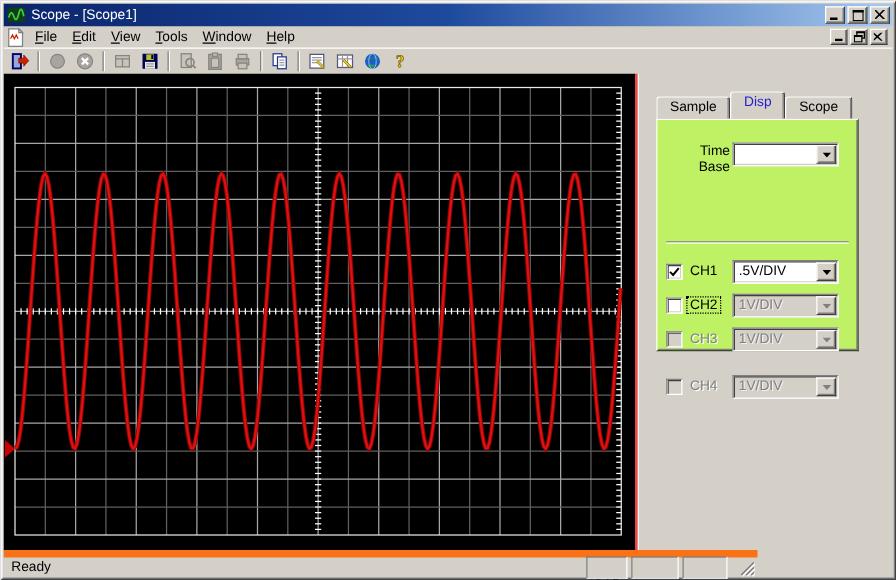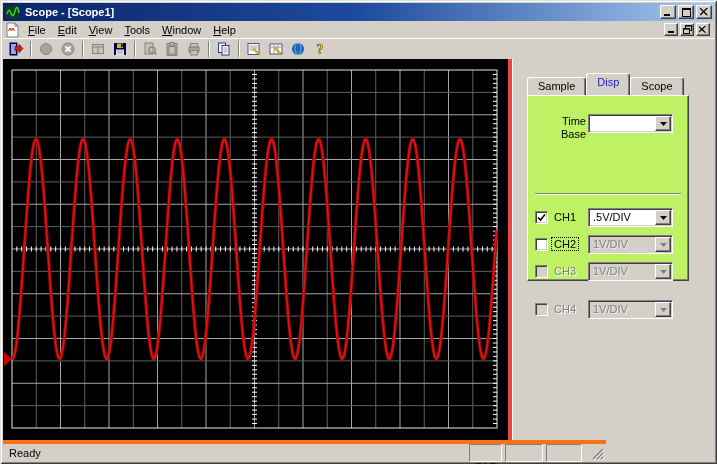--- a/index.html
+++ b/index.html
@@ -8,21 +8,21 @@
     position:relative;width:717px;height:464px;background:#d4d0c8;
     font-family:"Liberation Sans",sans-serif;font-size:11px;color:#000;
     box-shadow:inset 1px 1px 0 #dfdfdf,inset -1px -1px 0 #404040,
                inset 2px 2px 0 #fff,inset -2px -2px 0 #808080;
     overflow:hidden;
   }
   
   .titlebar{position:absolute;left:3px;top:3px;width:711px;height:18px;
     background:linear-gradient(90deg,#0a246a 0%,#1e4a9e 50%,#a6caf0 100%);
     display:flex;align-items:center;padding-left:3px;}
-  .titlebar .title{color:#fff;font-weight:bold;margin-left:4px;white-space:nowrap;}
+  .titlebar .title{color:#fff;font-weight:normal;margin-left:4px;white-space:nowrap;}
   .caption-btns{margin-left:auto;display:flex;gap:2px;padding-right:2px;}
   .win-btn{width:16px;height:14px;background:#d4d0c8;display:flex;align-items:center;justify-content:center;
     border:1px solid #404040;border-top-color:#fff;border-left-color:#fff;box-shadow:inset -1px -1px 0 #808080;}
   .mdi-btn{width:14px;height:13px;}
   .appicon{width:15px;height:14px;display:inline-block;}
   
   .menubar{position:absolute;left:3px;top:21px;width:711px;height:17px;display:flex;align-items:center;}
   .docicon{width:16px;height:16px;margin:0 2px 0 1px;display:inline-block;}
   .menu-item{padding:1px 6px;cursor:default;}
   .mdi-ctrls{margin-left:auto;display:flex;gap:2px;padding-right:4px;}
@@ -30,21 +30,21 @@
   .toolbar{position:absolute;left:3px;top:38px;width:711px;height:21px;border-top:1px solid #fff;
     display:flex;align-items:center;padding-left:2px;}
   .tb-btn{width:22px;height:20px;display:flex;align-items:center;justify-content:center;}
   .tb-sep{width:2px;height:16px;border-left:1px solid #808080;border-right:1px solid #fff;margin:0 3px;}
   .tb-btn svg{display:block;}
   
   .client{position:absolute;left:3px;top:59px;width:711px;height:381px;}
   .scope{position:absolute;left:0;top:0;width:505px;height:381px;background:#000;}
   .scope svg{display:block;}
   .panel{position:absolute;left:505px;top:0;width:168px;height:381px;background:#d4d0c8;
-    border-left:4px solid #ef4444;box-shadow:inset 1px 0 0 #fff;}
+    border-left:2px solid #ef4444;box-shadow:inset 1px 0 0 #fff;}
   
   .tabs{position:absolute;left:15px;top:13px;height:23px;display:flex;align-items:flex-end;z-index:2;}
   .tab{position:relative;height:18px;line-height:17px;padding:0 10px;background:#d4d0c8;
     border:1px solid;border-color:#fff #404040 #d4d0c8 #fff;border-bottom:none;
     border-radius:3px 3px 0 0;box-shadow:inset -1px 0 0 #808080;top:0;}
   .tab.active{height:22px;z-index:3;}
   .tabpage{position:absolute;left:15px;top:36px;width:162px;height:186px;background:#bef264;
     border:1px solid;border-color:#fff #404040 #404040 #fff;
     box-shadow:inset -1px -1px 0 #808080;z-index:1;}
   .tb-label{position:absolute;left:10px;top:19px;width:48px;text-align:right;line-height:13px;}
@@ -65,21 +65,21 @@
     border:1px solid;border-color:#808080 #fff #fff #808080;
     box-shadow:inset 1px 1px 0 #404040,inset -1px -1px 0 #d4d0c8;
     display:flex;align-items:center;justify-content:center;}
   .checkbox.disabled{background:#d4d0c8;}
   .ch-label{position:absolute;left:24px;top:3px;padding:0 2px;}
   .ch-label.disabled{color:#808080;text-shadow:1px 1px 0 #fff;}
   .ch-label.focused{outline:1px dotted #000;}
   .ch-combo{left:60px;top:0;}
   
   .statusbar{position:absolute;left:3px;top:440px;width:603px;height:21px;display:flex;align-items:center;
-    border-top:4px solid #f97316;}
+    border-top:6px solid #f97316;}
   .status-text{flex:1;padding-left:6px;}
   .status-cell{height:16px;margin-right:3px;padding:16px 4px 0;min-width:22px;text-align:center;
     border:1px solid;border-color:#808080 #fff #fff #808080;}
   .grip{width:13px;height:14px;margin:3px 2px 0 6px;}
   u{text-decoration:underline;}
 </style>
 </head>
 <body>
 
 <div class="window">

